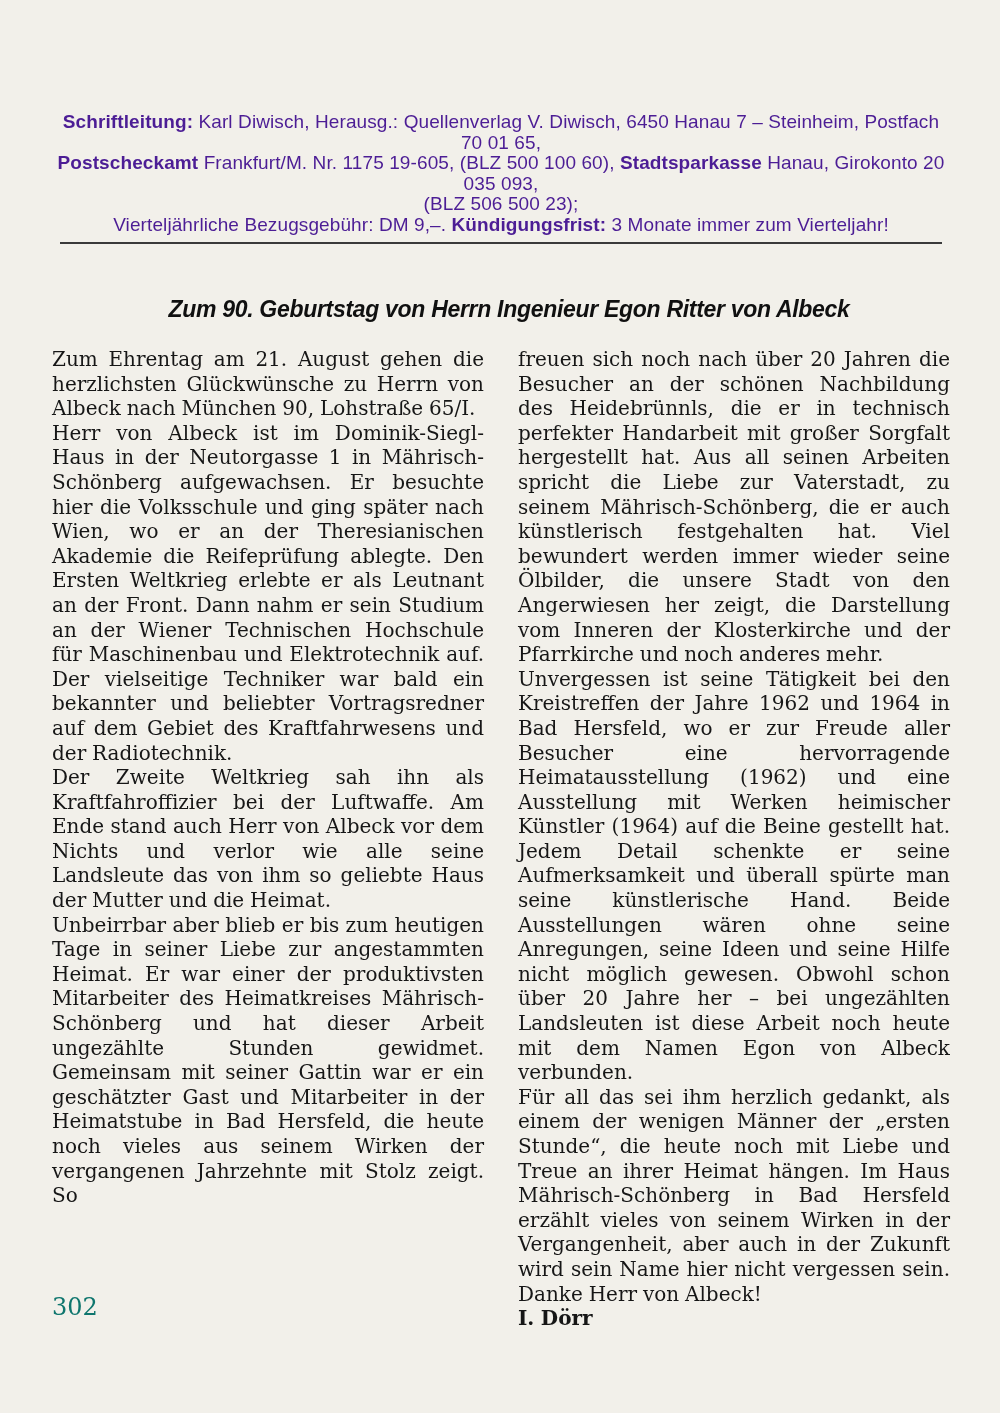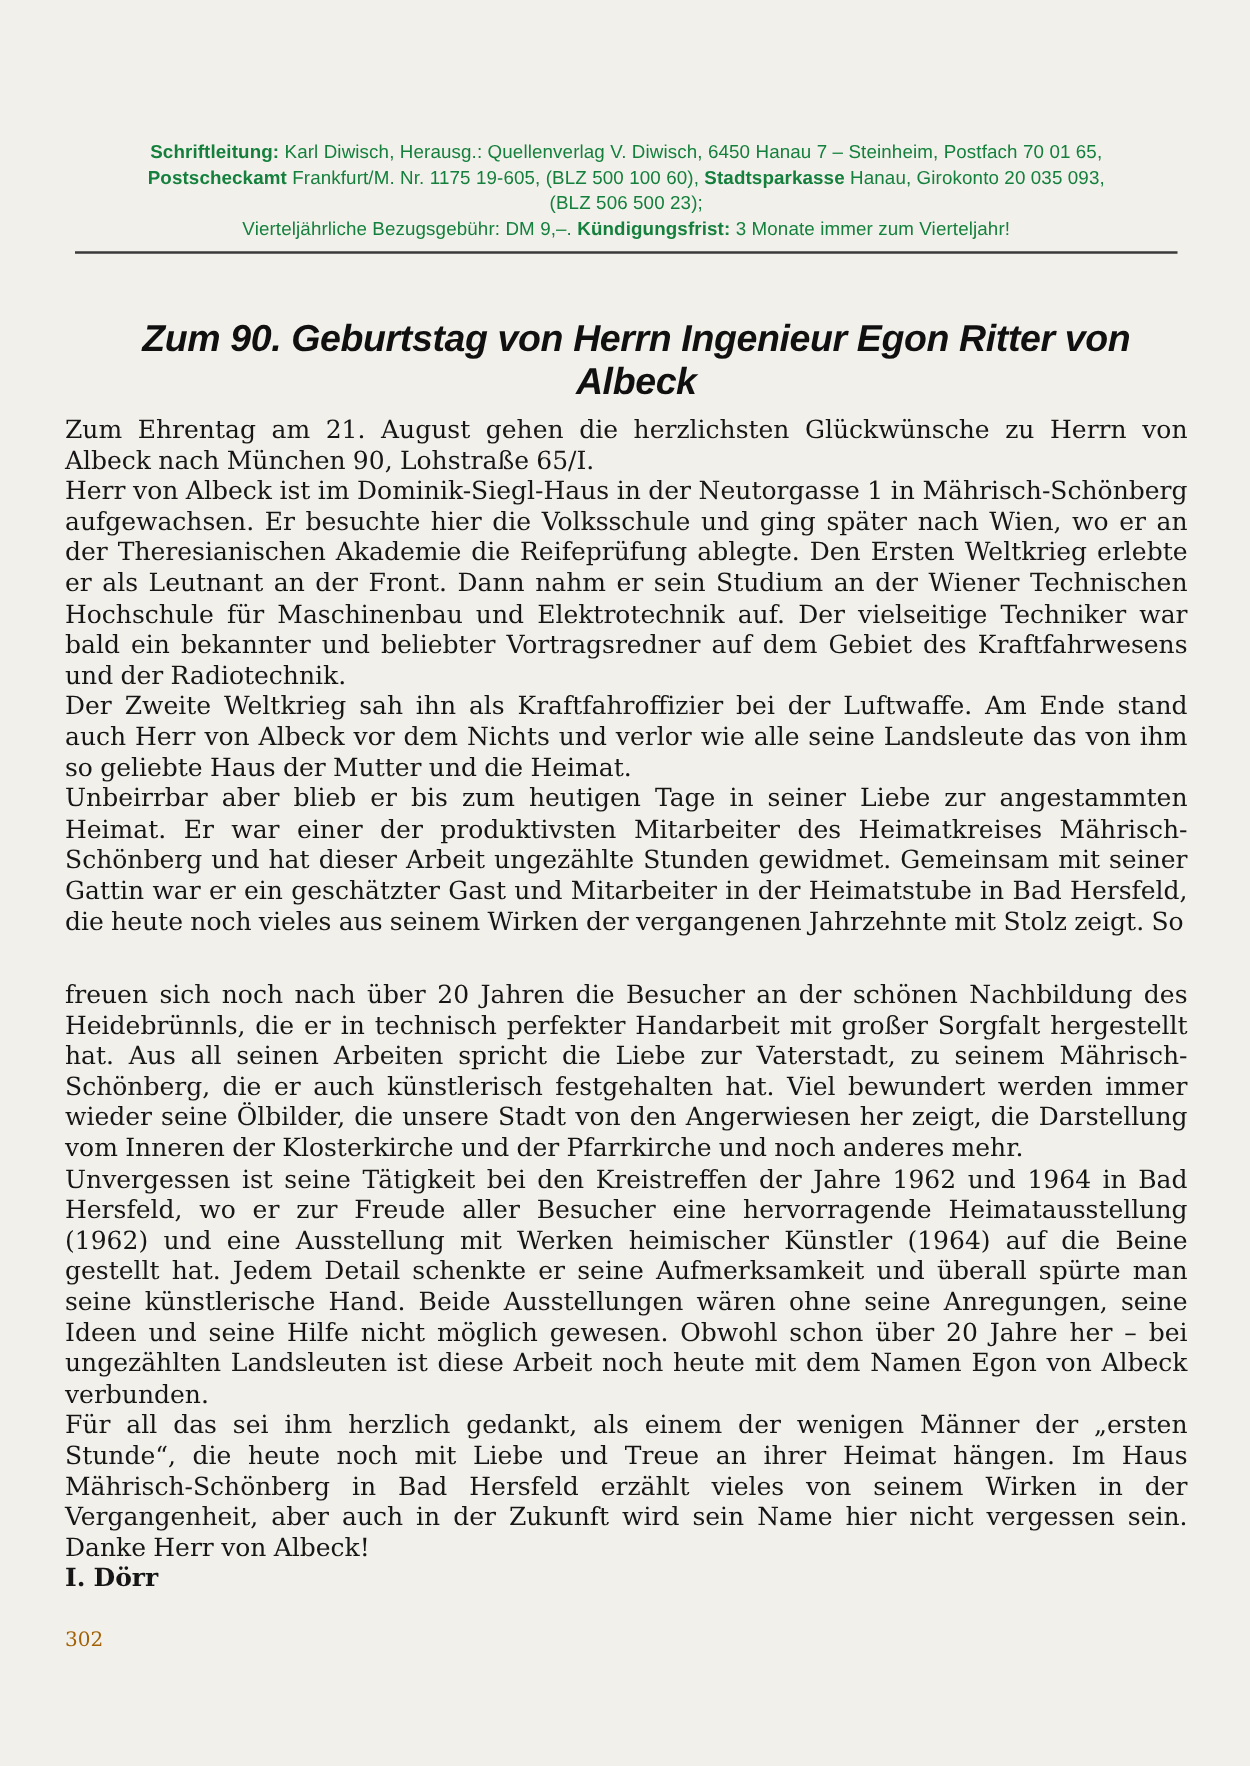--- a/index.html
+++ b/index.html
@@ -14,70 +14,69 @@
     margin: 0 auto;
     background: #f2f0ea;
     color: #161616;
     box-sizing: border-box;
     padding: 112px 50px 0 52px;
     overflow: hidden;
     font-family: "DejaVu Serif", serif;
   }
   .masthead {
     font-family: "Liberation Sans", sans-serif;
-    font-size: 15px;
+    font-size: 19px;
     line-height: 20.5px;
     text-align: center;
-    color: #15803d;
+    color: #4c1d95;
     letter-spacing: 0.1px;
   }
   .masthead .b { font-weight: bold; }
   .rule {
     width: 882px;
     margin: 7px auto 0 auto;
     border-top: 2px solid #3a3a3a;
     height: 0;
   }
   .title {
     margin: 52px 0 0 16px;
     font-family: "Liberation Sans", sans-serif;
     font-weight: bold;
     font-style: italic;
-    font-size: 30px;
+    font-size: 23px;
     letter-spacing: -0.3px;
     text-align: center;
     color: #101010;
   }
   .columns {
     display: flex;
     gap: 34px;
-    margin-top: 8px;
+    margin-top: 24px;
     text-align: justify;
     font-size: 20px;
     line-height: 24.6px;
     hyphens: auto;
     -webkit-hyphens: auto;
     word-spacing: -0.5px;
-    flex-direction: column;
   }
   .col { flex: 1 1 0; min-width: 0; }
   .para { margin: 0; }
   .signature {
     margin: 0;
     text-align: left;
     padding-right: 6px;
     font-weight: bold;
   }
   .pagenum {
     position: absolute;
     left: 52px;
     bottom: 92px;
-    font-size: 16px;
+    font-size: 24px;
     font-family: "DejaVu Serif", serif;
-    color: #a16207;
+    color: #0f766e;
   }
 </style>
 </head>
 <body>
 
 <div class="page">
 
   <header class="masthead">
       <div class="m-line"><span class="b">Schriftleitung:</span><span> Karl Diwisch, Herausg.: Quellenverlag V. Diwisch, 6450 Hanau 7 – Steinheim, Postfach 70 01 65,</span></div>
       <div class="m-line"><span class="b">Postscheckamt</span><span> Frankfurt/M. Nr. 1175 19-605, (BLZ 500 100 60), </span><span class="b">Stadtsparkasse</span><span> Hanau, Girokonto 20 035 093,</span></div>

